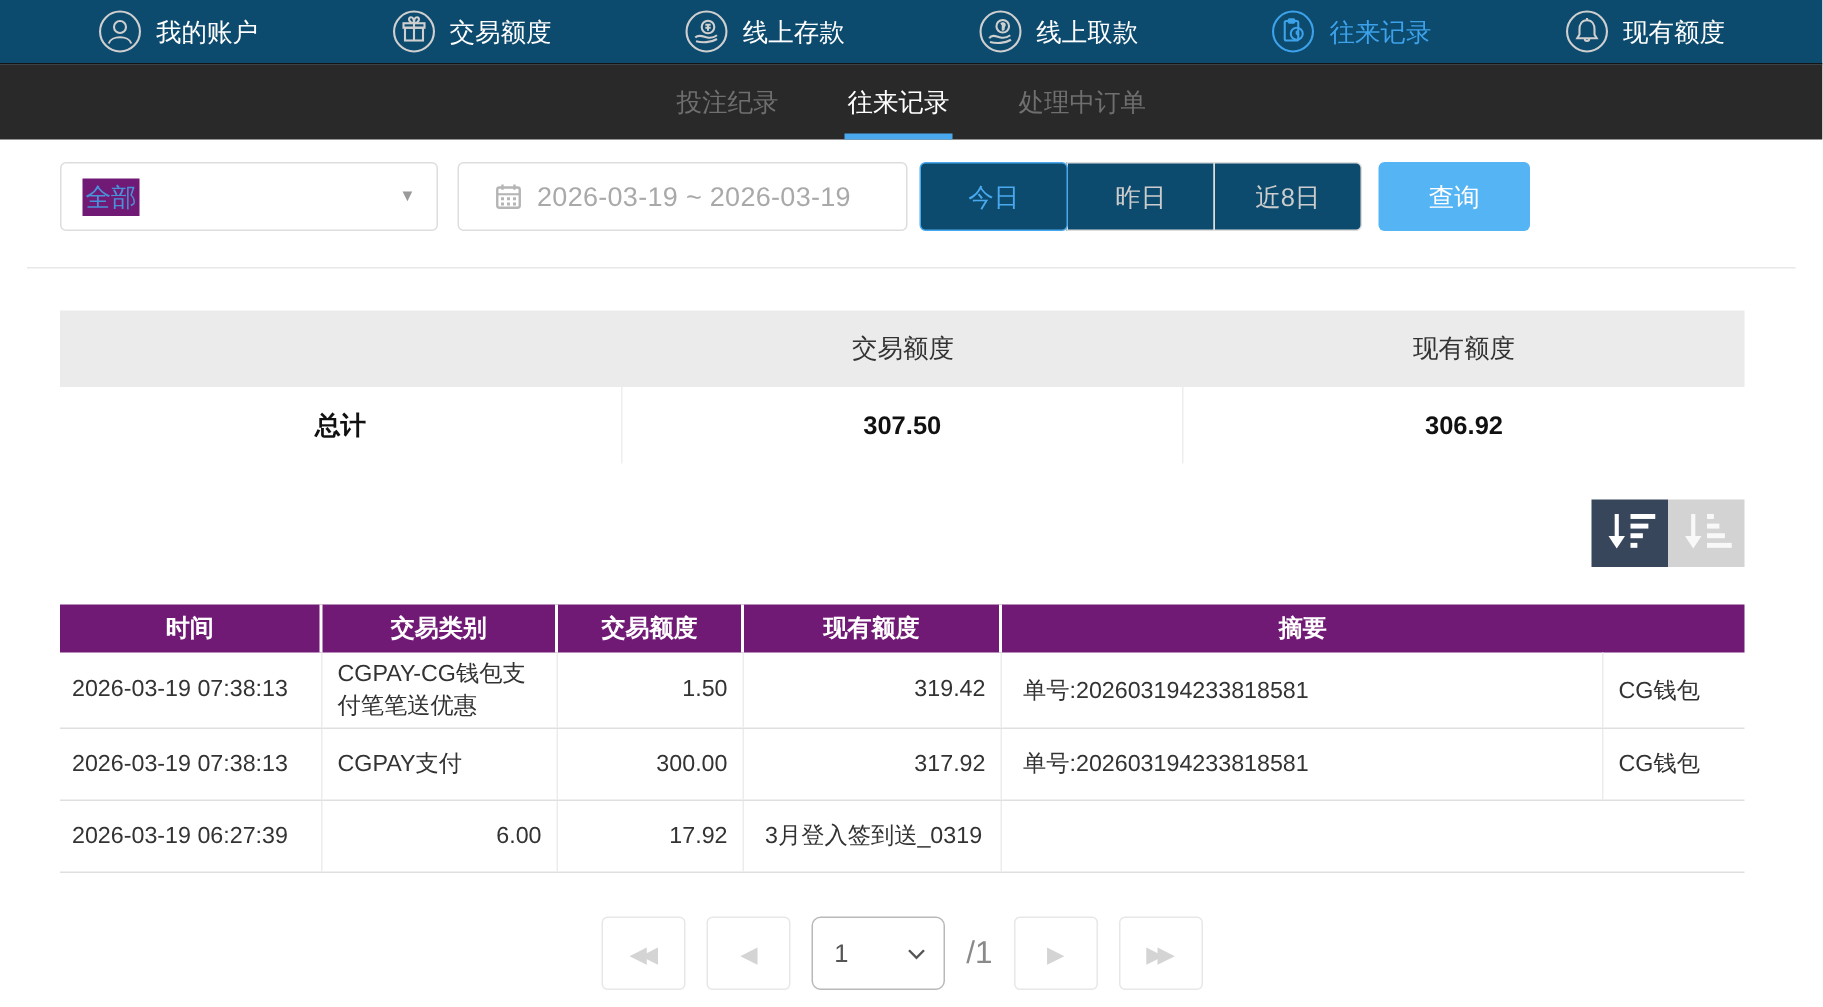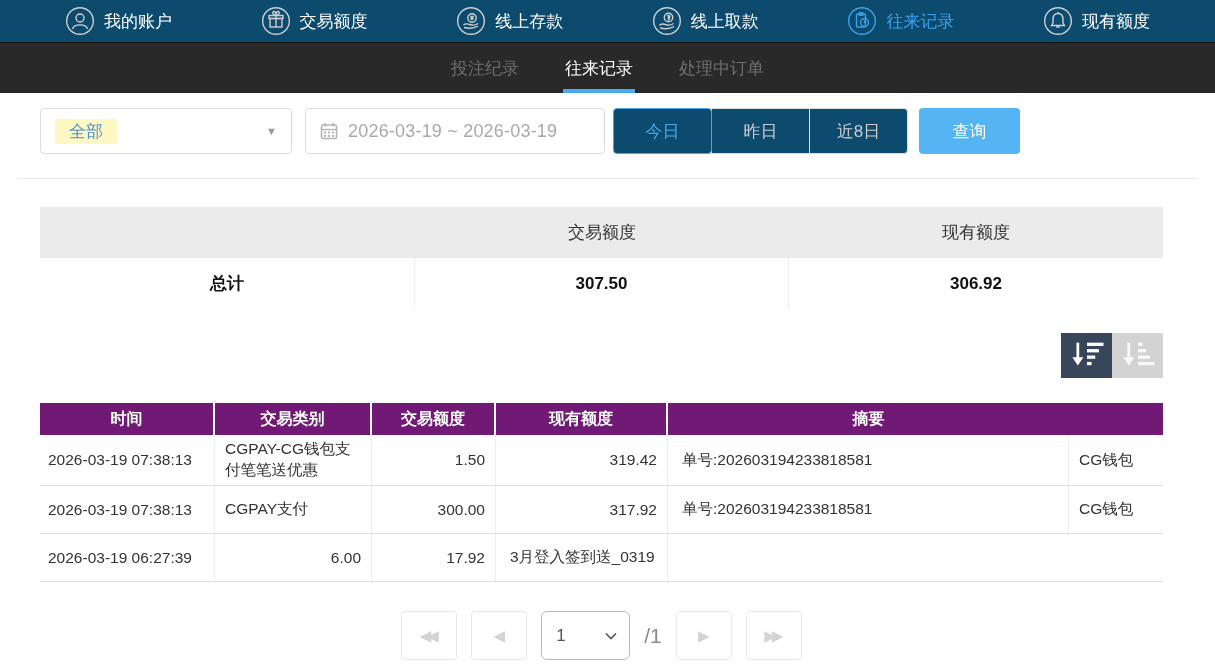--- a/index.html
+++ b/index.html
@@ -24,24 +24,24 @@
   .tab.active { color:#ffffff; }
   .tab.active::after { content:""; position:absolute; left:-2px; right:-2px;
     bottom:0; height:4px; background:#4aa9ee; }
 
   
   .content { margin:0 52px 0 40px; width:1123px; }
 
   .filter-row { margin-top:15px; display:flex; align-items:center; height:46px; }
   .select-box { width:252px; height:46px; border:1px solid #ddd; border-radius:4px;
     display:flex; align-items:center; padding:0 14px; background:#fff; cursor:pointer; }
-  .select-value { font-size:17px; color:#4a90d9; background:#fef9c3; padding:1px 14px; }
+  .select-value { font-size:17px; color:#4a90d9; background:#701a75; padding:1px 2px; }
   .select-caret { margin-left:auto; color:#9a9a9a; font-size:11px; }
   .date-box { width:300px; height:46px; border:1px solid #ddd; border-radius:4px;
-    margin-left:13px; display:flex; align-items:center; gap:10px; padding:0 14px;
+    margin-left:13px; display:flex; align-items:center; gap:10px; padding:0 24px;
     background:#fff; cursor:pointer; }
   .date-text { font-size:18px; color:#a9a9a9; letter-spacing:0.2px; }
   .cal-ic { width:18px; height:18px; }
   .btn-group { display:flex; margin-left:8px; }
   .range-btn { width:99px; height:46px; background:#0c4a6e; border:1px solid #ddd;
     font-size:17px; color:#ccc; cursor:pointer; margin-left:-1px;
     font-family:inherit; }
   .range-btn:first-child { border-radius:4px 0 0 4px; margin-left:0; }
   .range-btn:last-child { border-radius:0 4px 4px 0; }
   .range-btn.active { color:#4aa9ee; border:1px solid #4aa9ee; position:relative; z-index:2;

